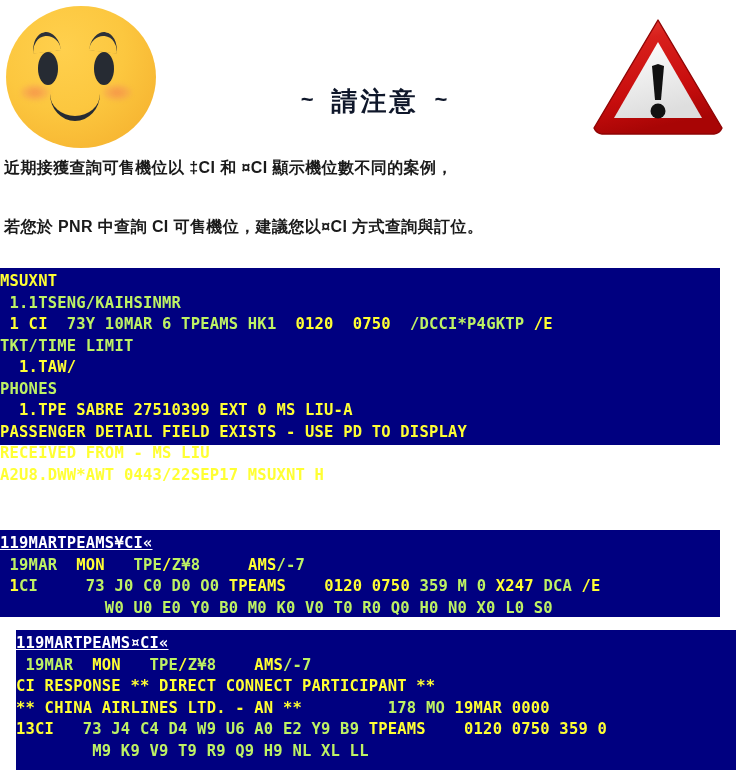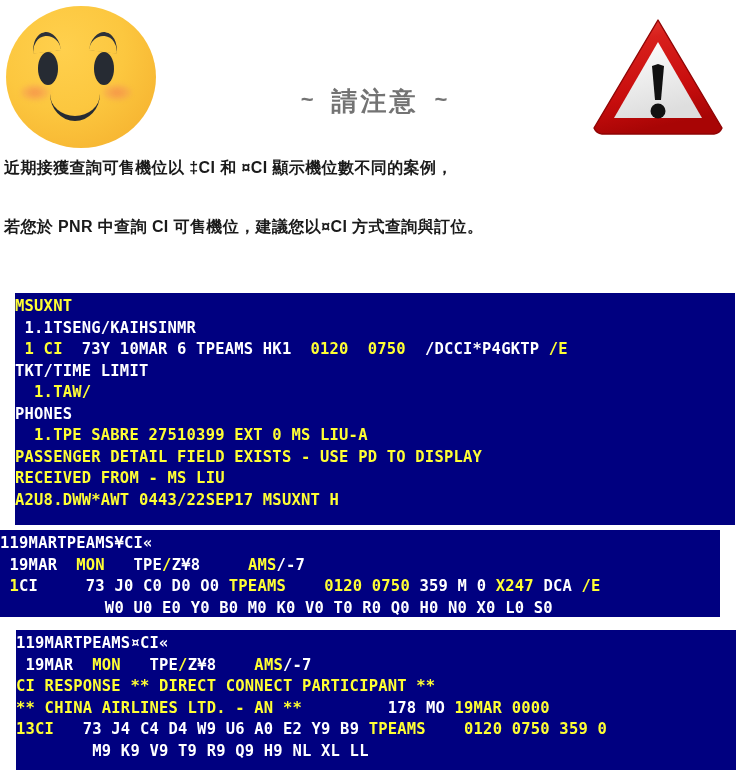--- a/index.html
+++ b/index.html
@@ -67,21 +67,21 @@
     border-bottom: 5px solid #262b33;
     border-radius: 0 0 50% 50% / 0 0 100% 100%;
   }
 
   
   #notice-title {
     position: absolute;
     left: 250px; top: 84px;
     width: 250px;
     text-align: center;
-    color: #737373;
+    color: #0f172a;
     font-size: 26px;
     font-weight: bold;
     letter-spacing: 2px;
     white-space: nowrap;
   }
   #notice-title .tilde {
     font-weight: bold;
     font-size: 22px;
     vertical-align: 3px;
   }
@@ -118,29 +118,29 @@
     background: #000080;
     font-family: "DejaVu Sans Mono", "Liberation Mono", monospace;
     font-size: 15.5px;
     font-weight: bold;
     line-height: 21.5px;
     letter-spacing: .2px;
     padding: 3px 0 4px 0;
     box-sizing: border-box;
     white-space: pre;
   }
-  #terminal-block-1 { top: 293px; height: 232px; margin-left: 15px; }
+  #terminal-block-1 { top: 268px; height: 177px; }
   #terminal-block-2 { top: 530px; height: 87px; }
   #terminal-block-3 { top: 630px; height: 140px; margin-left: 16px; }
 
   .terminal-line { display: block; height: 21.5px; }
 
   .c-yellow { color: #ffff33; }
-  .c-cyan   { color: #ffffff; }
-  .c-white  { color: #ffffff; }
+  .c-cyan   { color: #bef264; }
+  .c-white  { color: #ffffff; text-decoration: underline; }
 </style>
 </head>
 <body>
 
 <div id="header-banner">
 
   <div id="smiley-face">
     <div class="brow left"></div>
     <div class="brow right"></div>
     <div class="eye left"></div>

